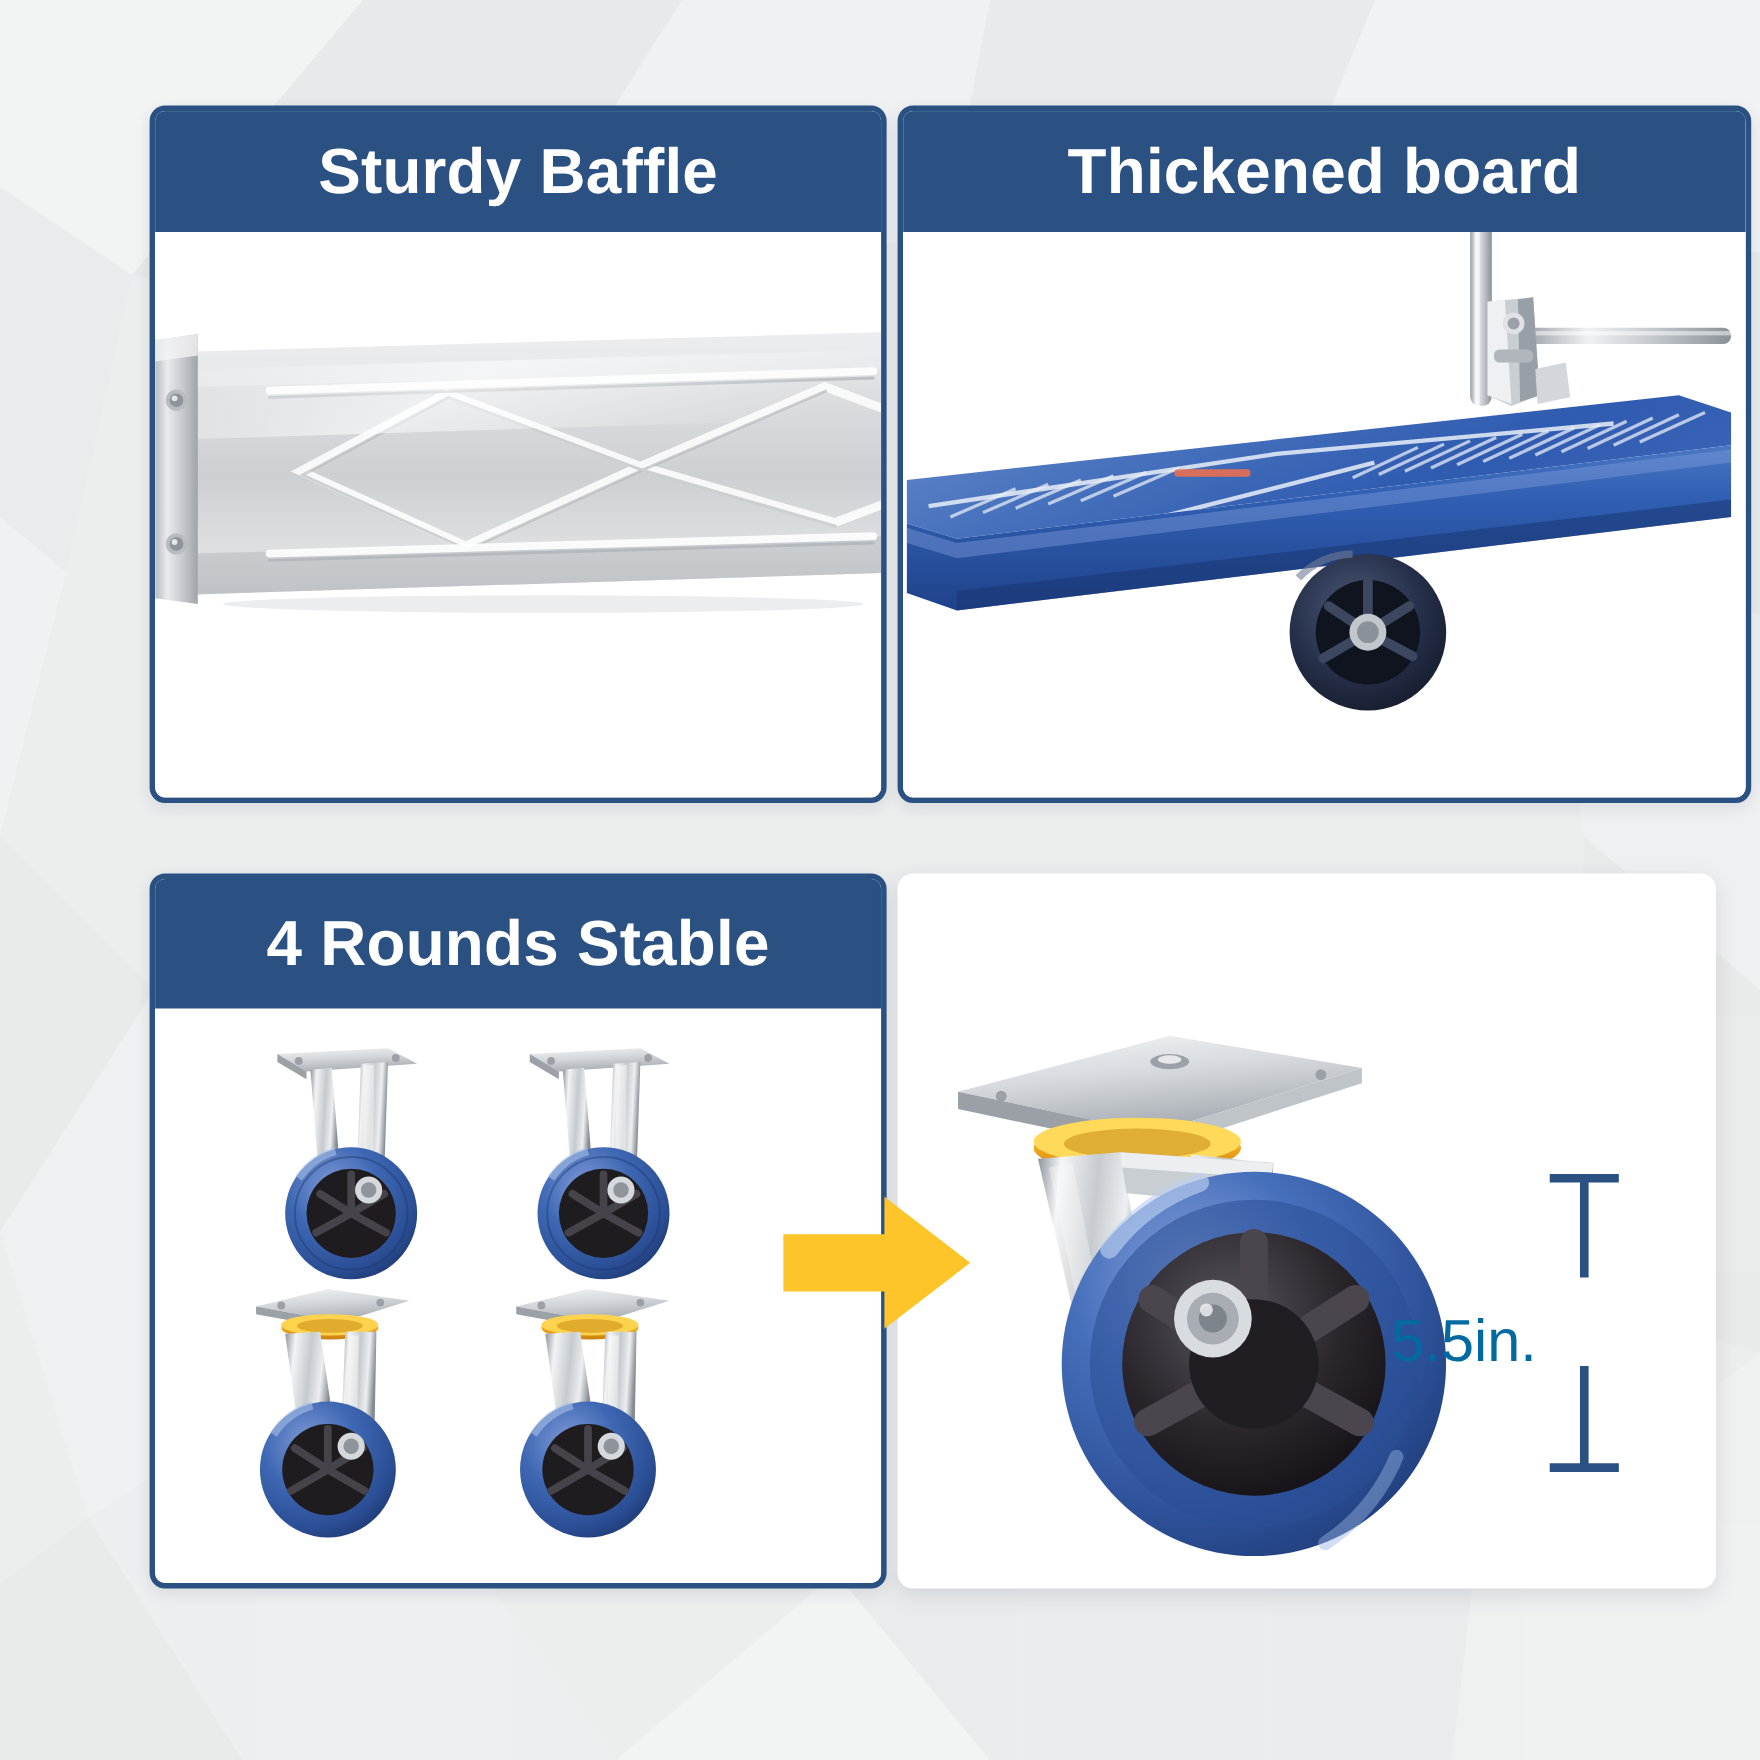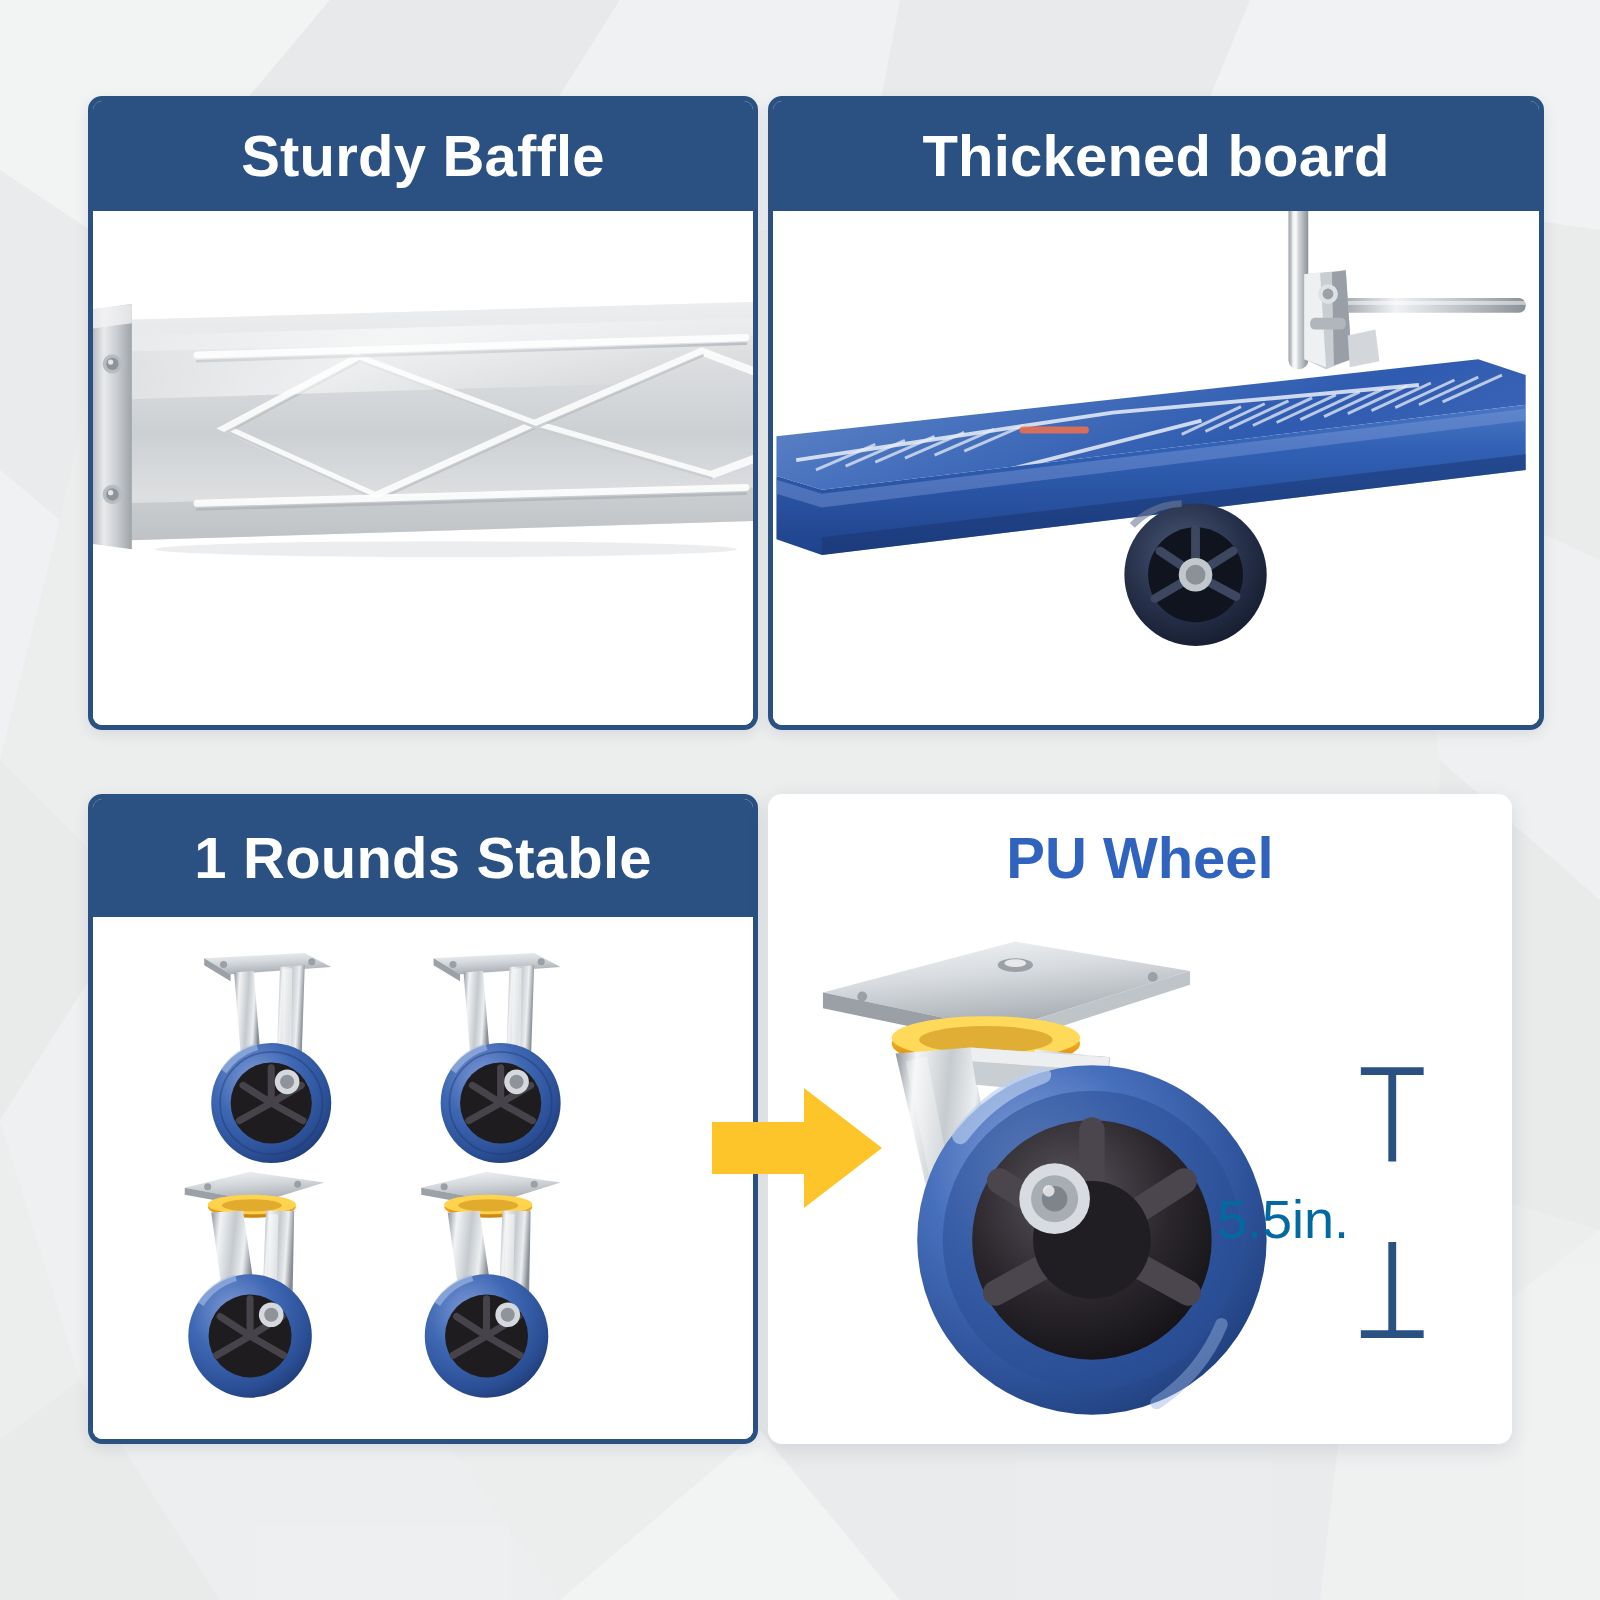--- a/index.html
+++ b/index.html
@@ -9,20 +9,21 @@
     font-family:"Liberation Sans","DejaVu Sans",sans-serif;
     position:relative;
   }
   #bg-facets{position:absolute;inset:0;width:1600px;height:1600px;z-index:0;}
 
   .grid{
     position:absolute;inset:0;z-index:2;
     display:grid;
     grid-template-columns:758px 84px 758px;
     grid-template-rows:96px 634px 64px 650px 156px;
+    padding-left:48px;
   }
   .panel{position:relative;}
   .panel-a{grid-column:1;grid-row:2;margin-left:88px;}
   .panel-b{grid-column:3;grid-row:2;margin-right:56px;margin-left:-74px;}
   .panel-c{grid-column:1;grid-row:4;margin-left:88px;}
   .panel-d{grid-column:3;grid-row:4;margin-right:88px;margin-left:-74px;}
 
   
   .card{
     position:absolute;inset:0;
@@ -260,21 +261,21 @@
             <circle cx="414" cy="368" r="10" fill="#8b9198"></circle>
             <path d="M350,318 a72,72 0 0 1 50,-22" stroke="#6f7b96" stroke-width="7" fill="none" opacity=".6"></path>
           </g>
         </svg>
       </div>
     </div>
   </div>
 
   <div class="panel panel-c">
     <div class="card">
-      <div class="card-head">1 Rounds Stable</div>
+      <div class="card-head">4 Rounds Stable</div>
       <div class="card-body">
         <svg class="art" viewBox="0 0 748 530" preserveAspectRatio="xMidYMid meet">
           <defs>
             <radialGradient id="tireC" cx="36%" cy="30%" r="76%">
               <stop offset="0%" stop-color="#7f9ad6"></stop>
               <stop offset="45%" stop-color="#3f68b4"></stop>
               <stop offset="82%" stop-color="#2b4f96"></stop>
               <stop offset="100%" stop-color="#203c77"></stop>
             </radialGradient>
             <linearGradient id="chromeC" x1="0" y1="0" x2="1" y2="0.2">
@@ -365,21 +366,20 @@
           <g>
               <use href="#casterSwivel" x="368" y="258"></use>
             </g>
         </svg>
       </div>
     </div>
   </div>
 
   <div class="panel panel-d">
     <div class="card-plain">
-      <div class="plain-head">PU Wheel</div>
       <div class="plain-body">
         <svg class="art" viewBox="0 0 758 520" preserveAspectRatio="xMidYMid meet">
           <defs>
             <radialGradient id="tireD" cx="34%" cy="28%" r="78%">
               <stop offset="0%" stop-color="#88a2da"></stop>
               <stop offset="40%" stop-color="#4770bc"></stop>
               <stop offset="78%" stop-color="#2e529a"></stop>
               <stop offset="100%" stop-color="#21407e"></stop>
             </radialGradient>
             <radialGradient id="hubD" cx="40%" cy="32%" r="72%">

